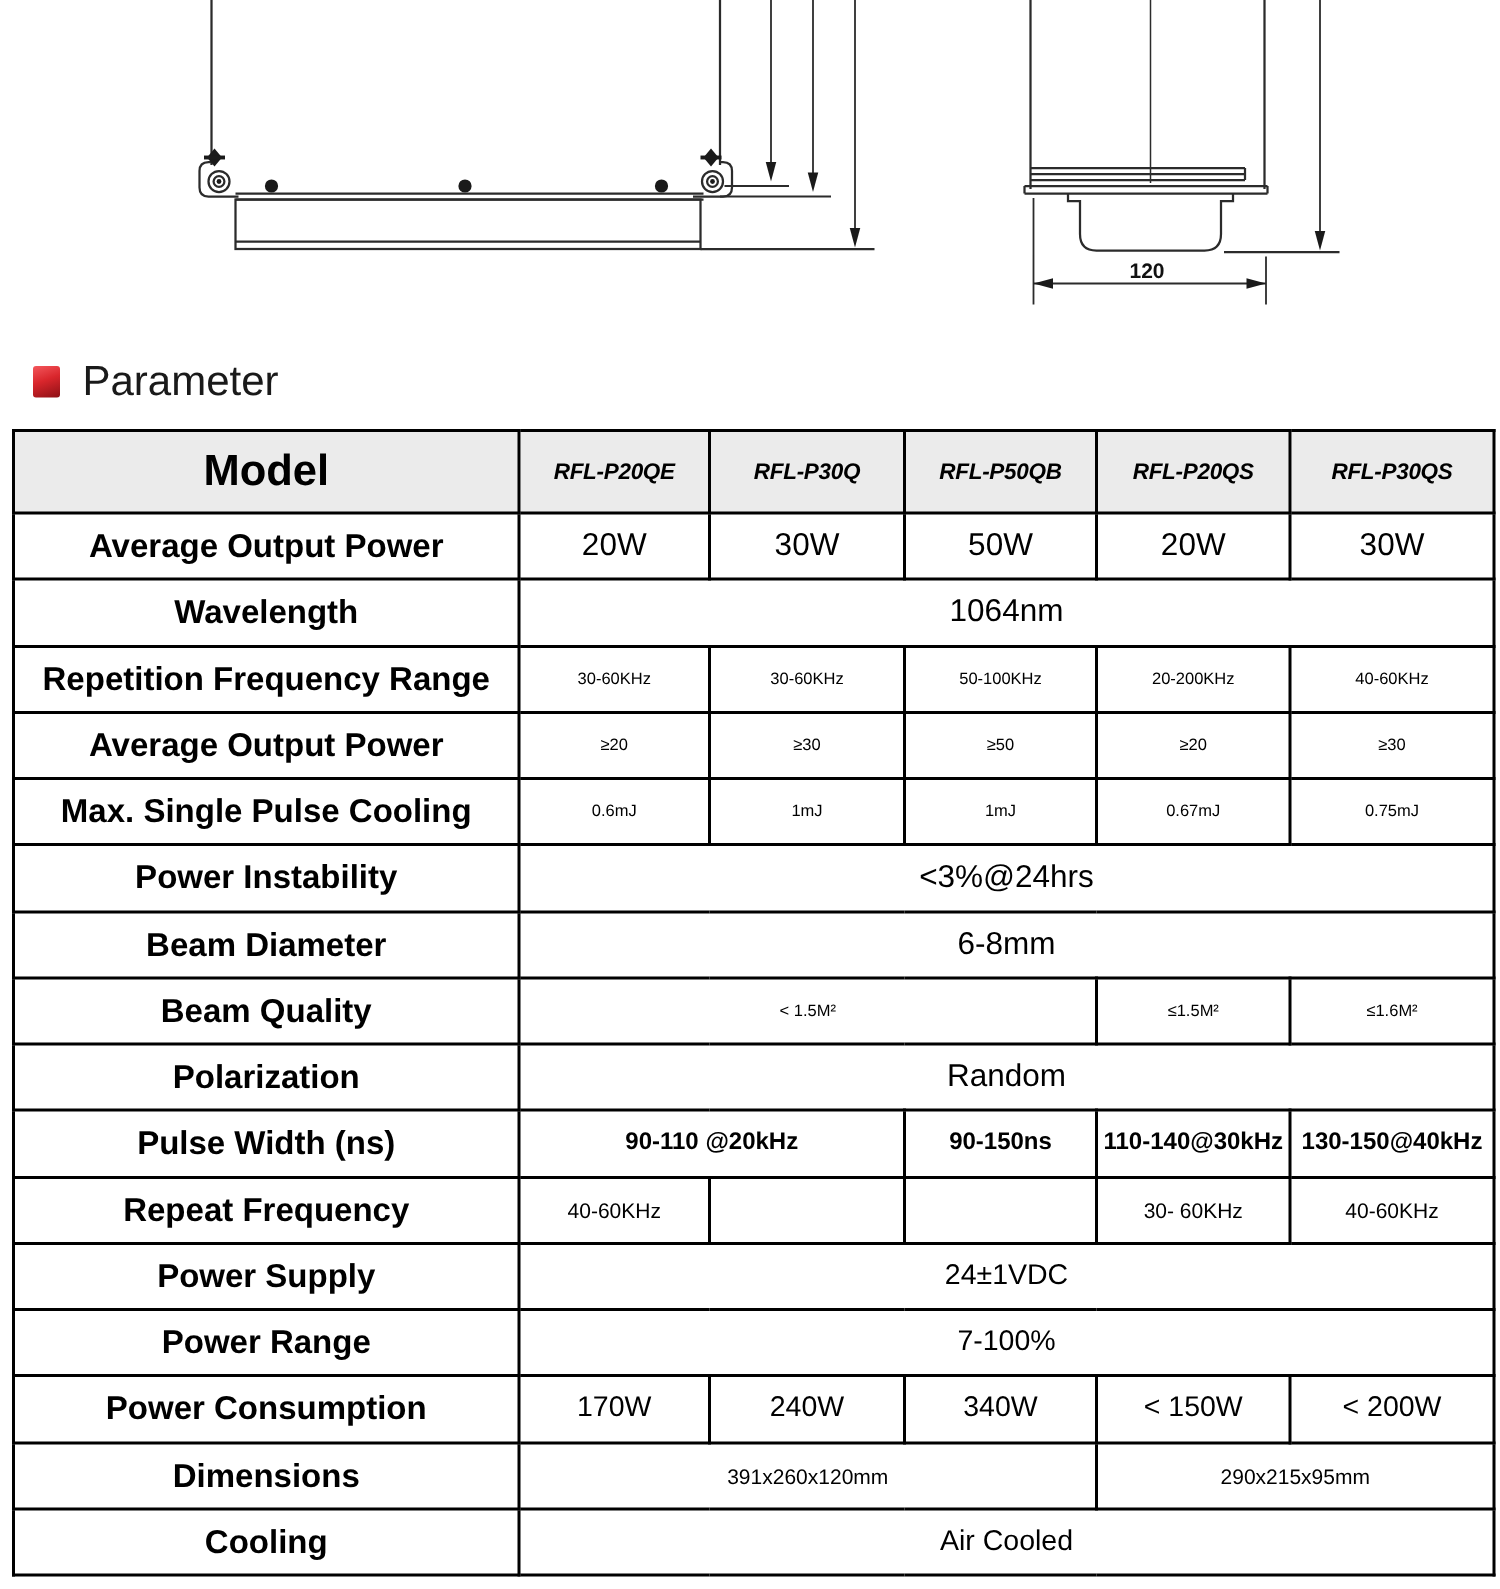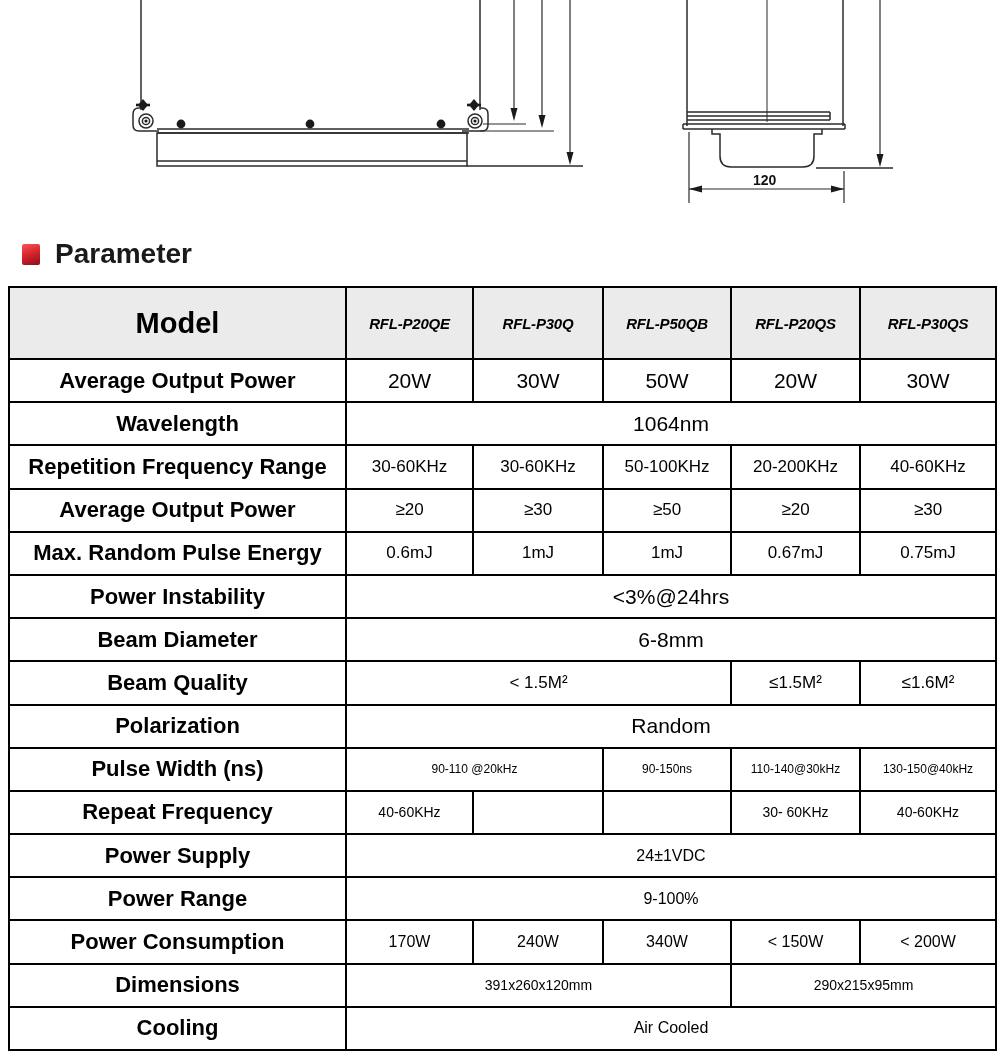--- a/index.html
+++ b/index.html
@@ -12,40 +12,40 @@
   .drawing{position:absolute;left:0;top:0;width:1000px;height:215px;}
   
   .section-heading{
     position:absolute;left:22px;top:238px;display:flex;align-items:center;gap:15px;
   }
   .bullet{
     width:18px;height:21px;border-radius:2px;
     background:linear-gradient(160deg,#f4575c 0%,#d9262c 45%,#8d1015 100%);
   }
   .section-heading h1{
-    margin:0;font-size:28px;font-weight:bold;color:#1a1a1a;letter-spacing:0px;
+    margin:0;font-size:28px;font-weight:normal;color:#1a1a1a;letter-spacing:0px;
   }
   
   table.params{
     position:absolute;left:8px;top:286px;width:987px;height:765px;
     border-collapse:collapse;table-layout:fixed;
   }
   table.params td{
     border:2px solid #000;text-align:center;vertical-align:middle;
     padding:0 2px;overflow:hidden;white-space:nowrap;
   }
   td.hdr{background:#ebebeb;font-weight:bold;}
   td.model-hdr{font-size:29px;}
   td.model-name{font-size:15px;letter-spacing:-0.2px;font-style:italic;}
   td.rlabel{font-weight:bold;font-size:22px;}
   .v-lg{font-size:21px;}
-  .v-md{font-size:17px;}
+  .v-md{font-size:11px;}
   .v-sm{font-size:14px;}
-  .v-xs{font-size:16px;}
-  .v-xxs{font-size:12px;}
+  .v-xs{font-size:19px;}
+  .v-xxs{font-size:16px;font-weight:bold;}
 </style>
 </head>
 <body>
 
 <svg class="drawing" viewBox="0 0 1000 215" xmlns="http://www.w3.org/2000/svg">
   <g stroke="#2b2b2b" stroke-width="1.5" fill="none">
 
     <line x1="141" y1="0" x2="141" y2="110"></line>
     <line x1="480" y1="0" x2="480" y2="110"></line>
 
@@ -134,21 +134,21 @@
 <table class="params">
   <colgroup>
     <col style="width:337px">
       <col style="width:127px">
       <col style="width:130px">
     <col style="width:128px">
       <col style="width:129px">
       <col style="width:136px">
   </colgroup>
   <tbody>
-      <tr style="height: 72px;">
+      <tr style="height: 55px;">
         <td class="hdr model-hdr">Model</td>
         <td class="hdr model-name">RFL-P20QE</td>
         <td class="hdr model-name">RFL-P30Q</td>
         <td class="hdr model-name">RFL-P50QB</td>
         <td class="hdr model-name">RFL-P20QS</td>
         <td class="hdr model-name">RFL-P30QS</td>
       </tr>
       <tr>
         <td class="rlabel">Average Output Power</td>
         <td class="v-lg">20W</td>
@@ -171,21 +171,21 @@
       </tr>
       <tr>
         <td class="rlabel">Average Output Power</td>
         <td class="v-md">≥20</td>
         <td class="v-md">≥30</td>
         <td class="v-md">≥50</td>
         <td class="v-md">≥20</td>
         <td class="v-md">≥30</td>
       </tr>
       <tr>
-        <td class="rlabel">Max. Random Pulse Energy</td>
+        <td class="rlabel">Max. Single Pulse Cooling</td>
         <td class="v-md">0.6mJ</td>
         <td class="v-md">1mJ</td>
         <td class="v-md">1mJ</td>
         <td class="v-md">0.67mJ</td>
         <td class="v-md">0.75mJ</td>
       </tr>
       <tr>
         <td class="rlabel">Power Instability</td>
         <td class="v-lg" colspan="5">&lt;3%@24hrs</td>
       </tr>
@@ -217,21 +217,21 @@
         <td class="v-sm"></td>
         <td class="v-sm">30- 60KHz</td>
         <td class="v-sm">40-60KHz</td>
       </tr>
       <tr>
         <td class="rlabel">Power Supply</td>
         <td class="v-xs" colspan="5">24±1VDC</td>
       </tr>
       <tr>
         <td class="rlabel">Power Range</td>
-        <td class="v-xs" colspan="5">9-100%</td>
+        <td class="v-xs" colspan="5">7-100%</td>
       </tr>
       <tr>
         <td class="rlabel">Power Consumption</td>
         <td class="v-xs">170W</td>
         <td class="v-xs">240W</td>
         <td class="v-xs">340W</td>
         <td class="v-xs">&lt; 150W</td>
         <td class="v-xs">&lt; 200W</td>
       </tr>
       <tr>

